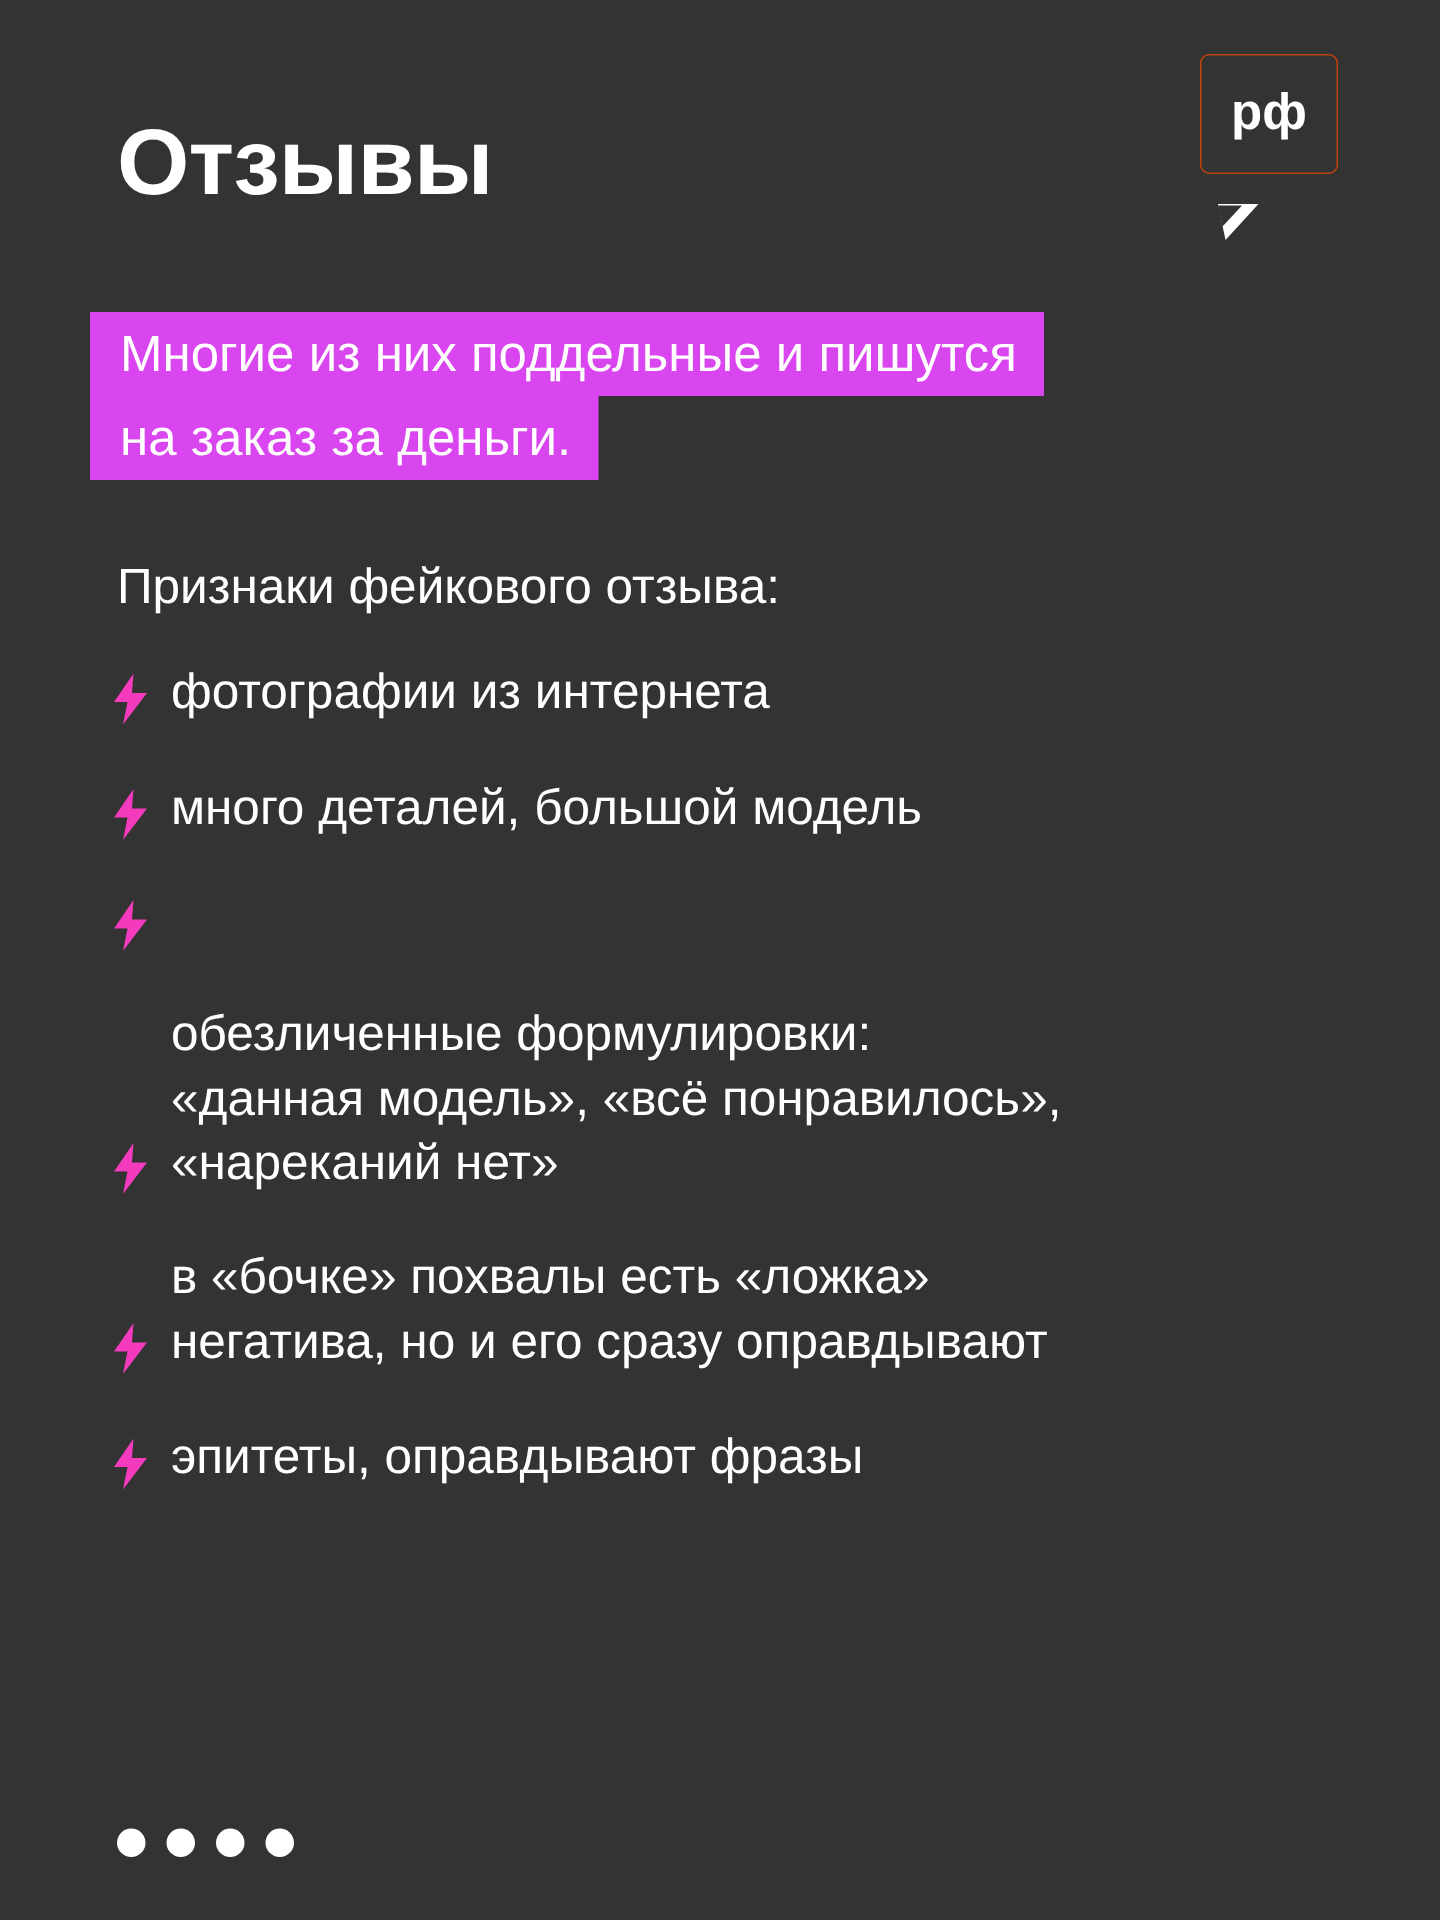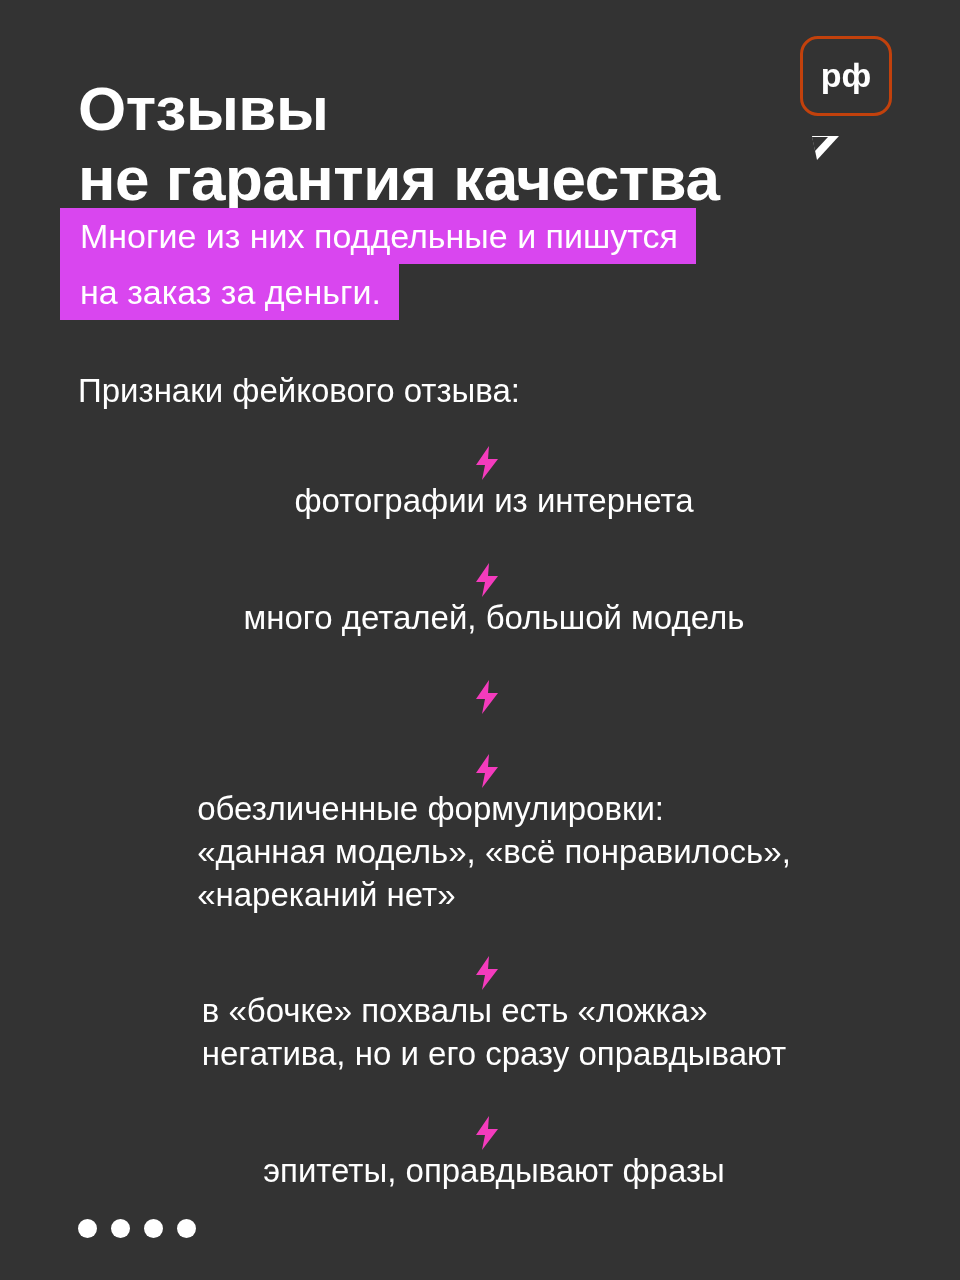--- a/index.html
+++ b/index.html
@@ -27,22 +27,22 @@
     position: absolute;
     top: 36px;
     right: 64px;
     width: 96px;
     height: 104px;
   }
   .logo-box {
     position: relative;
     width: 92px;
     height: 80px;
-    border: 3px solid #c2410c;
-    border-radius: 18px;
+    border: 1px solid #c2410c;
+    border-radius: 6px;
     box-sizing: border-box;
     padding-left: 23px;
   }
   .logo-tail {
     position: absolute;
     left: 12px;
     bottom: -20px;
     width: 0;
     height: 0;
     border-left: 5px solid transparent;
@@ -120,23 +120,22 @@
 
   
   .list {
     position: absolute;
     top: 440px;
     left: 74px;
     width: 840px;
   }
   .list-item {
     display: flex;
-    align-items: center;
+    align-items: flex-end;
     margin-bottom: 34px;
-    flex-direction: column;
   }
   .bolt {
     flex: 0 0 auto;
     width: 40px;
     margin-top: 6px;
     color: #f43bbd;
     font-size: 34px;
     line-height: 1;
     text-align: left;
   }
@@ -173,21 +172,20 @@
   <div class="logo">
     <div class="logo-box">
       <span class="logo-text">рф</span>
     </div>
     <div class="logo-tail"></div>
     <div class="logo-tail-inner"></div>
   </div>
 
   <h1 class="title">
     <span class="title-line">Отзывы</span>
-    <span class="title-line">не гарантия качества</span>
   </h1>
 
   <div class="subtitle">
     <div class="subtitle-line">Многие из них поддельные и пишутся</div>
     <div class="subtitle-line">на заказ за деньги.</div>
   </div>
 
   <div class="section-heading">Признаки фейкового отзыва:</div>
 
   <div class="list">

